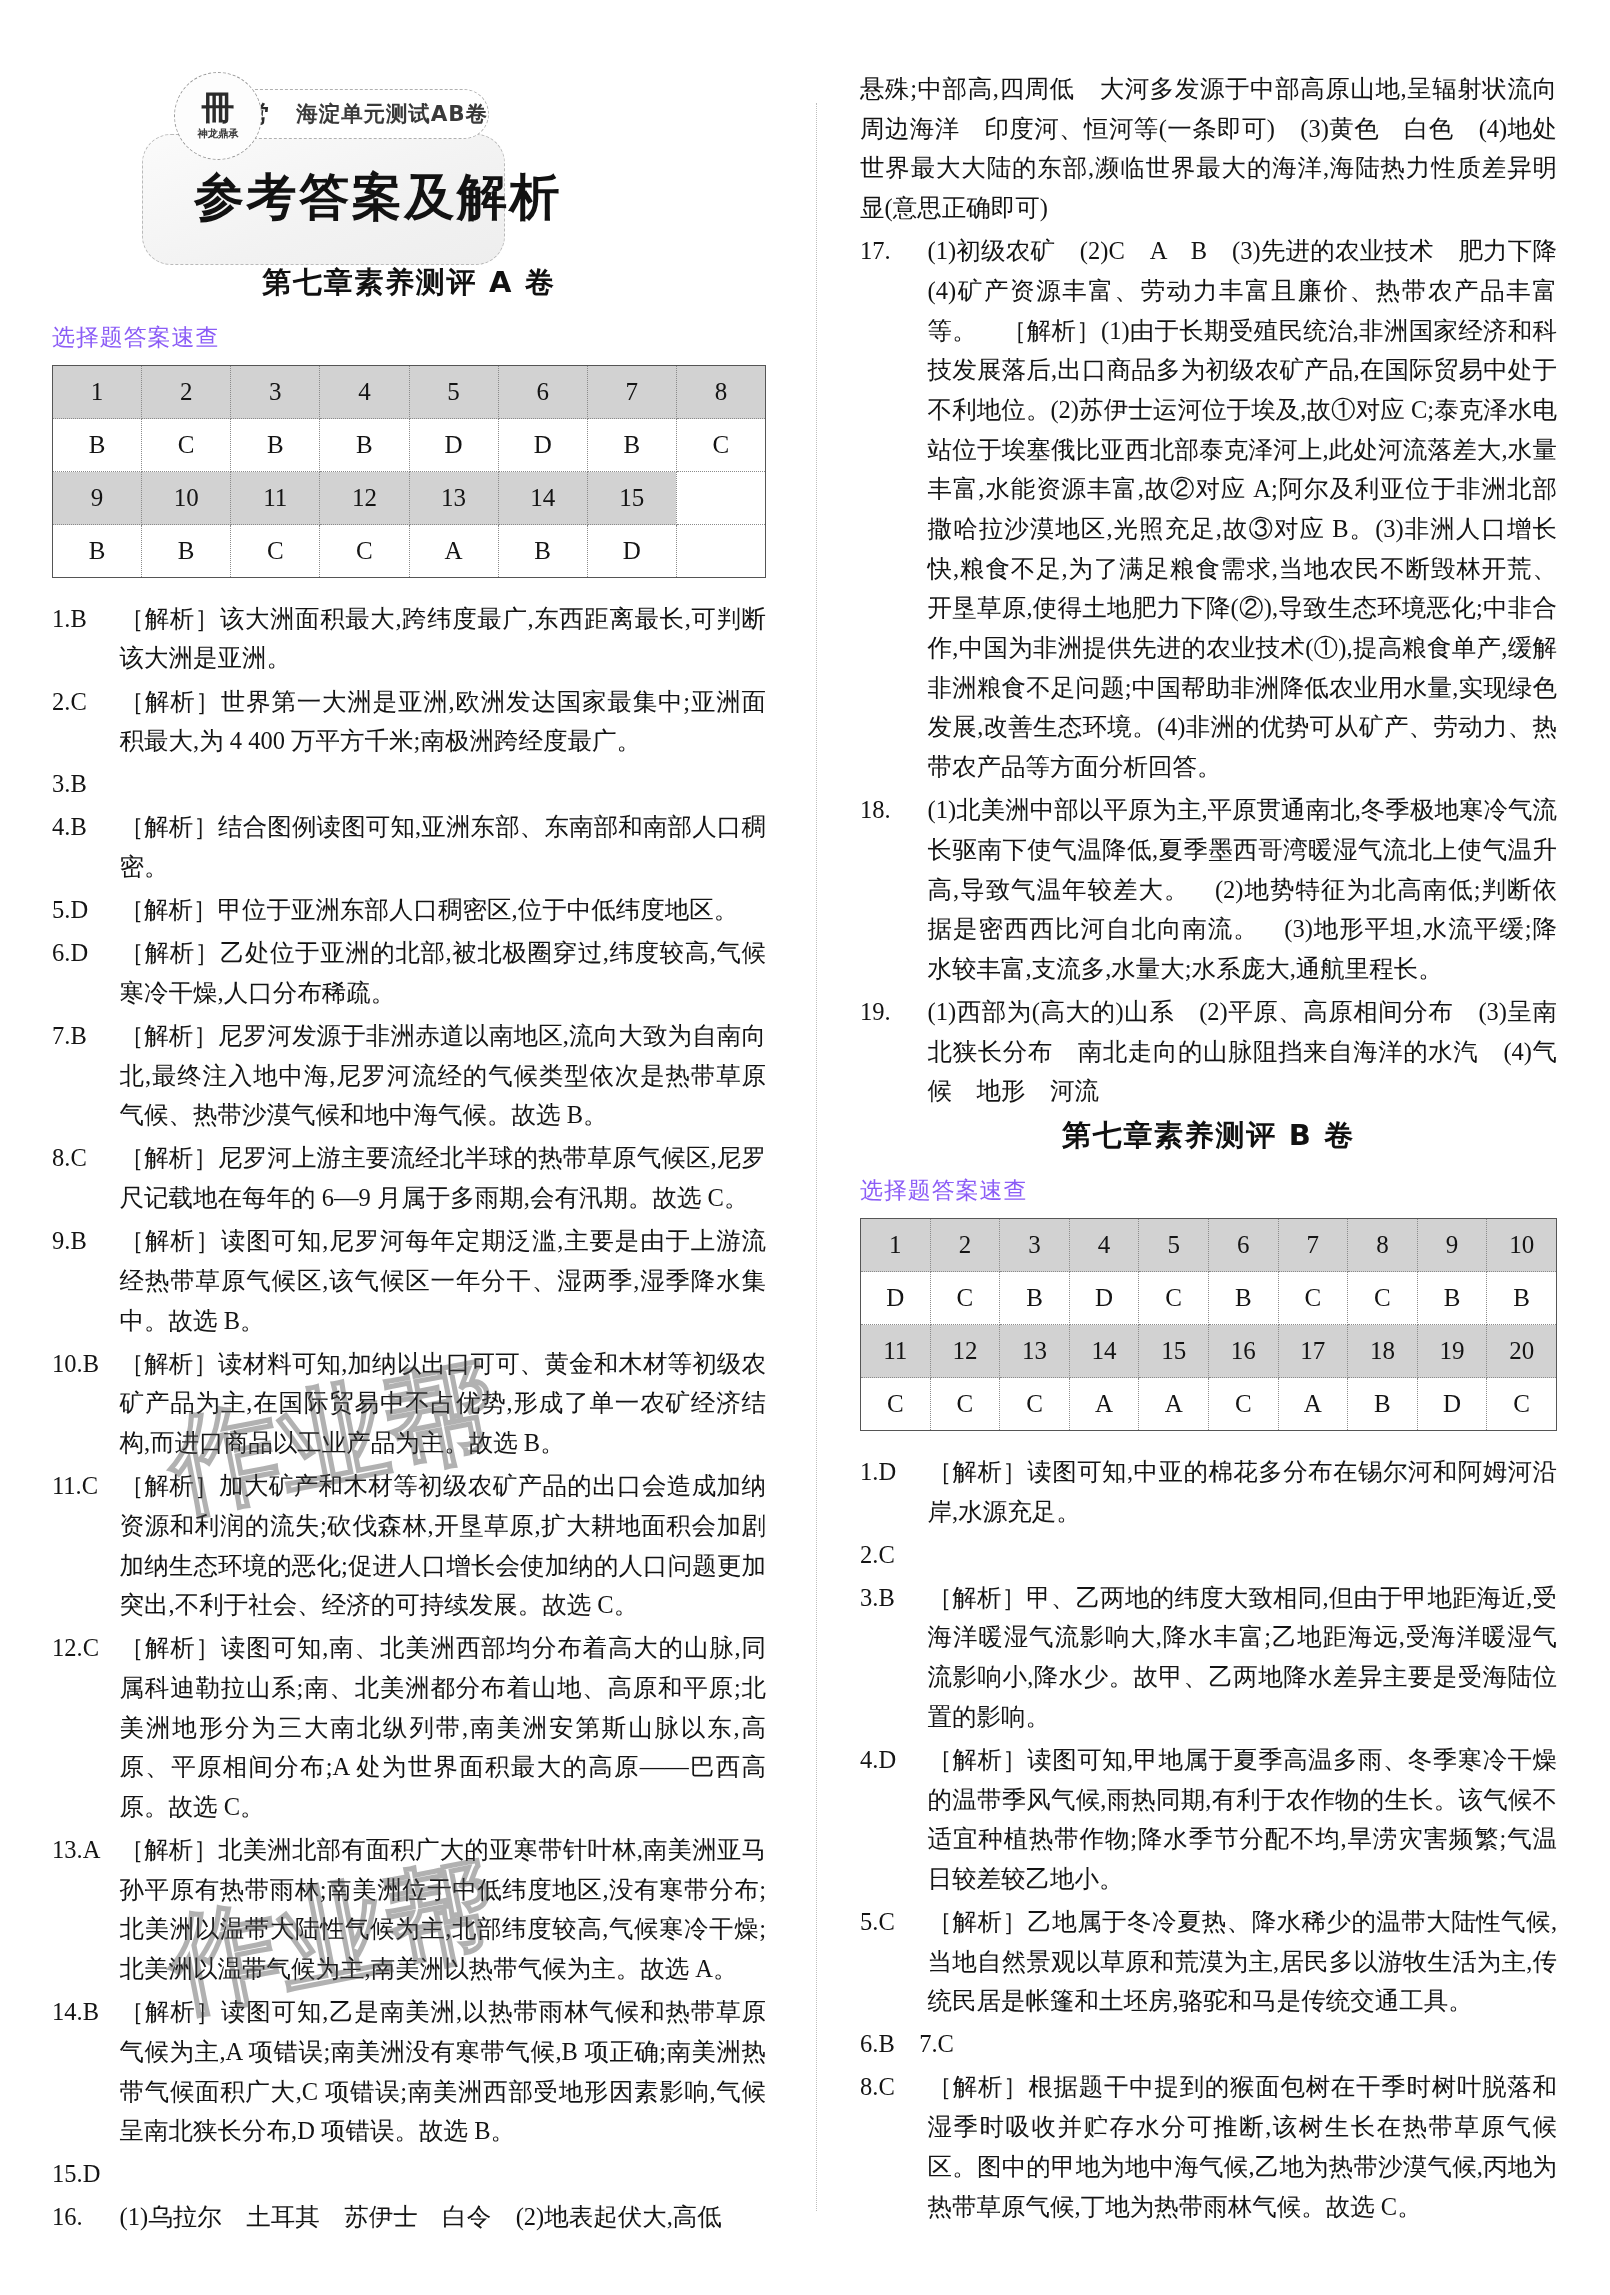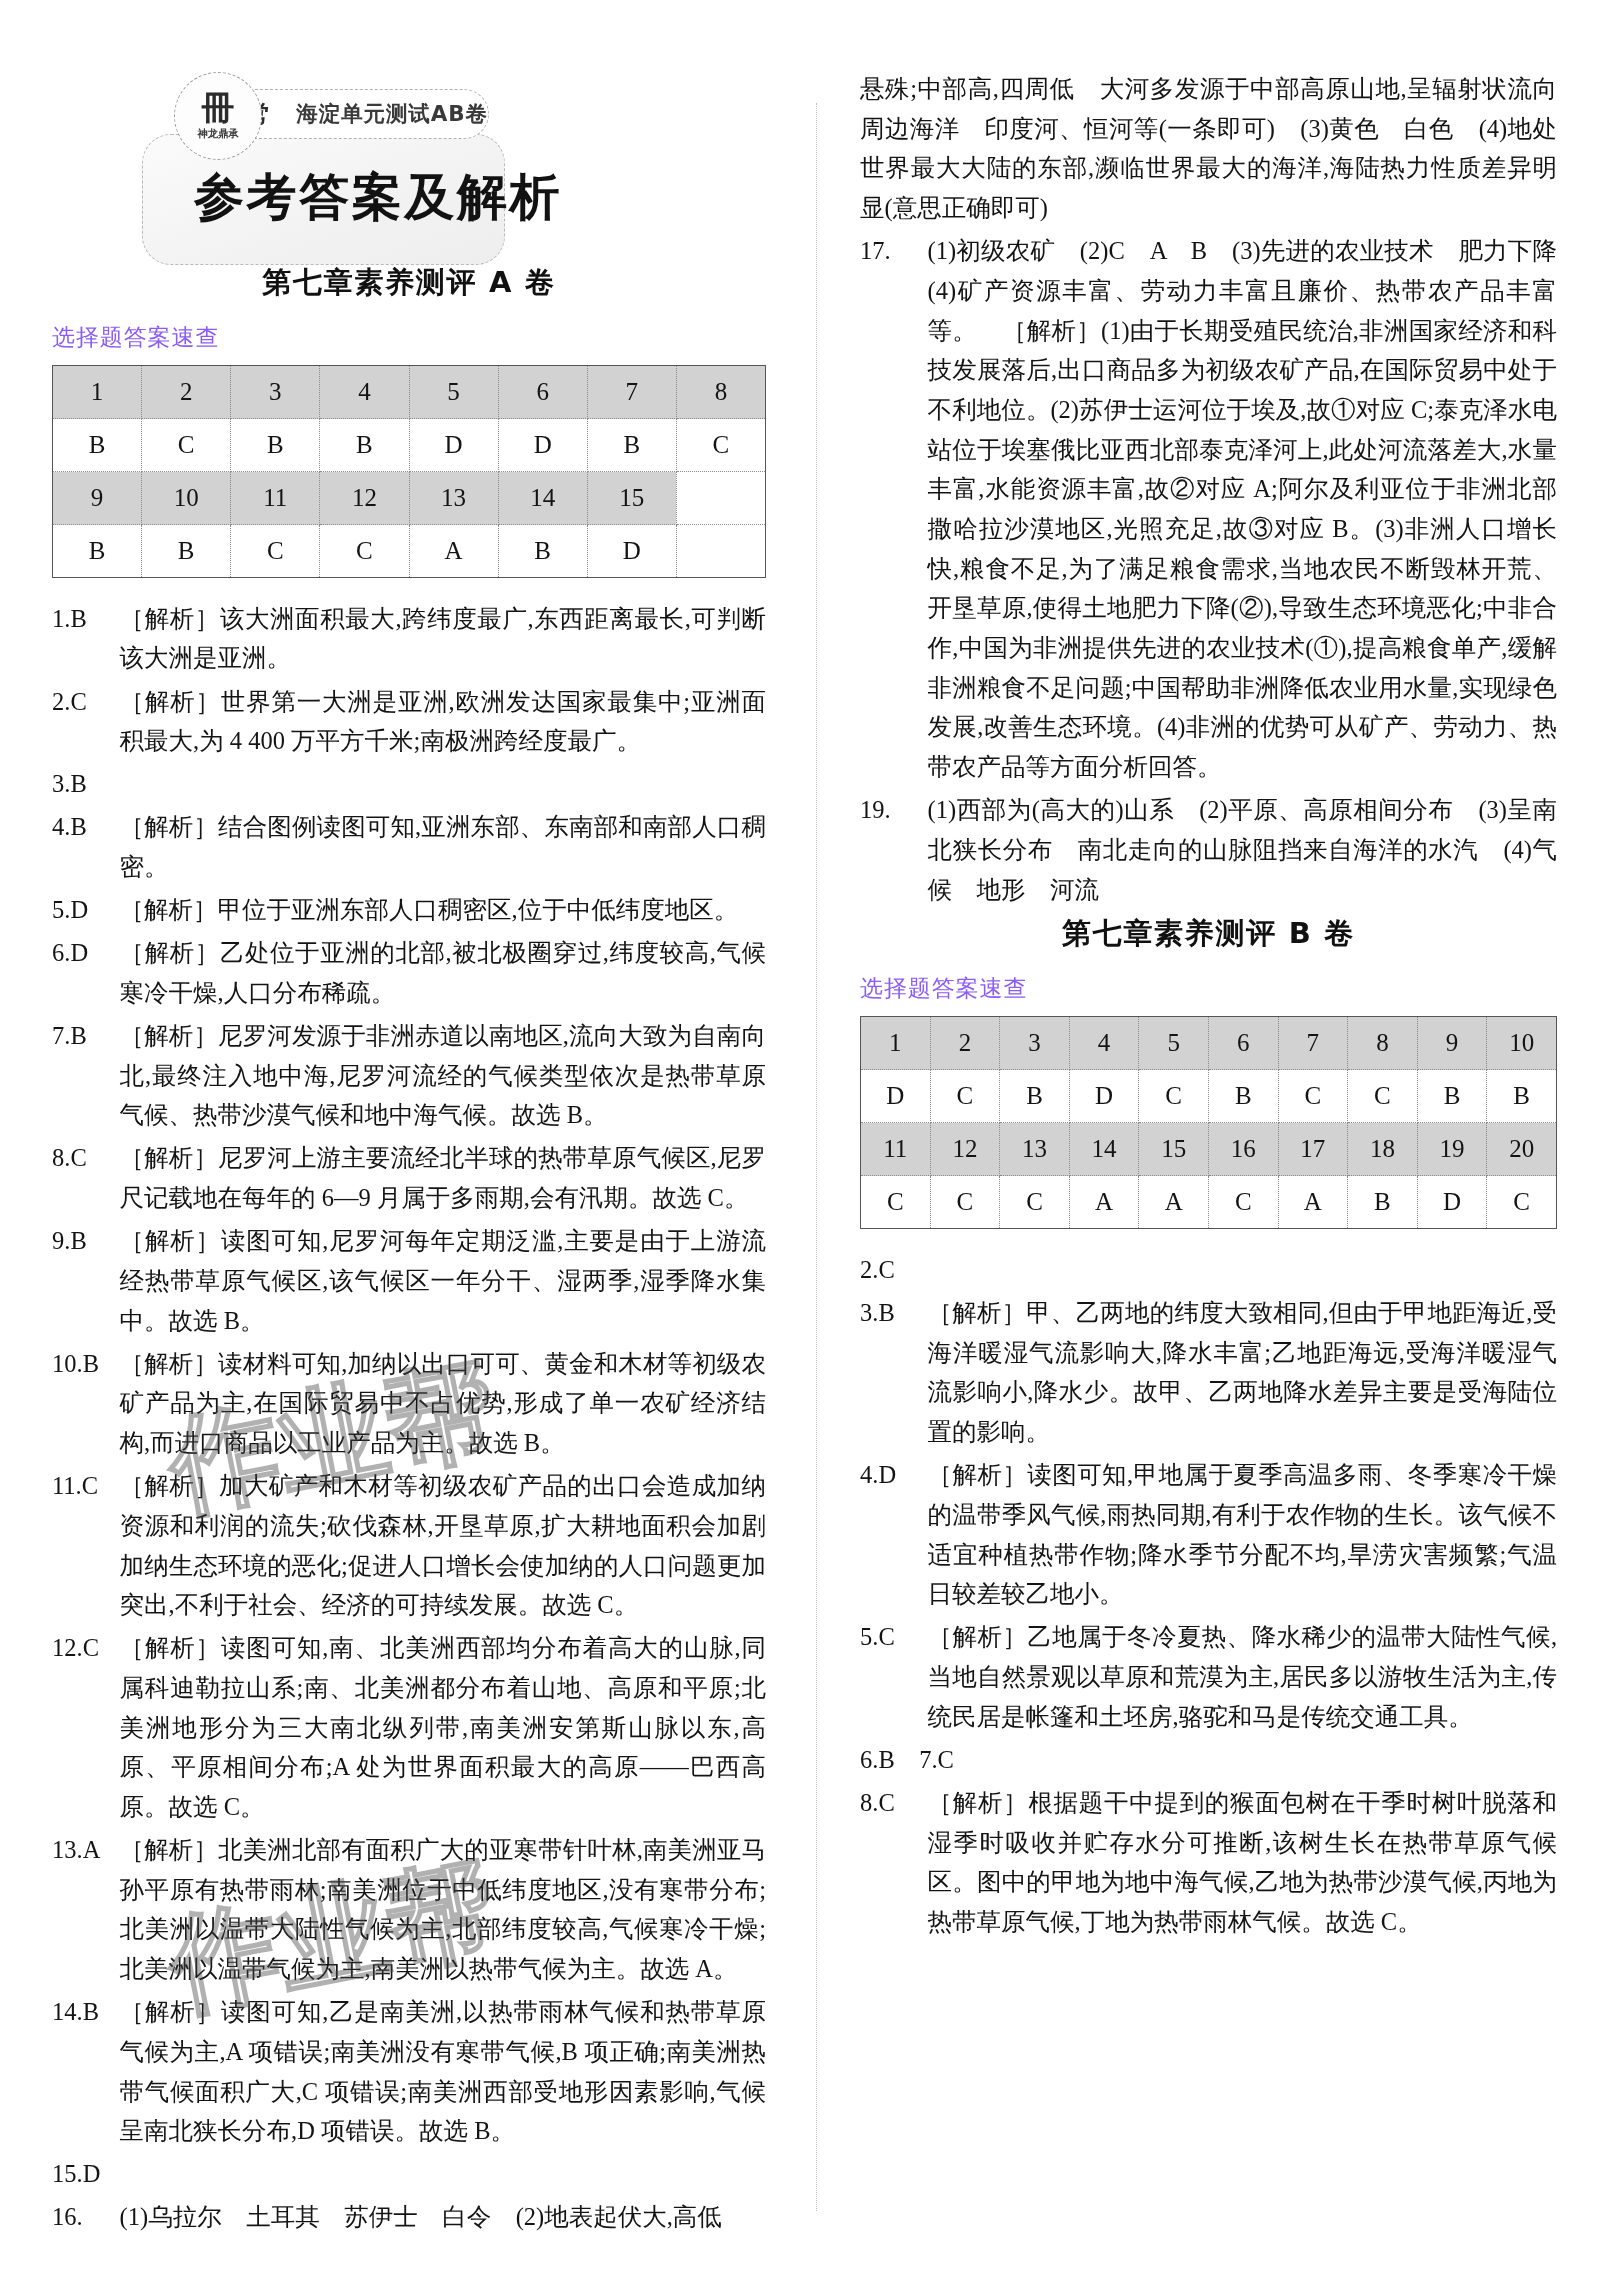--- a/index.html
+++ b/index.html
@@ -265,20 +265,24 @@
   </div>
 
   <div class="col col-right">
 
     <div class="item">
         <span class="body">悬殊;中部高,四周低　大河多发源于中部高原山地,呈辐射状流向周边海洋　印度河、恒河等(一条即可)　(3)黄色　白色　(4)地处世界最大大陆的东部,濒临世界最大的海洋,海陆热力性质差异明显(意思正确即可)</span>
       </div>
     <div class="item">
         <span class="num">17.</span>
         <span class="body">(1)初级农矿　(2)C　A　B　(3)先进的农业技术　肥力下降　(4)矿产资源丰富、劳动力丰富且廉价、热带农产品丰富等。　［解析］(1)由于长期受殖民统治,非洲国家经济和科技发展落后,出口商品多为初级农矿产品,在国际贸易中处于不利地位。(2)苏伊士运河位于埃及,故①对应 C;泰克泽水电站位于埃塞俄比亚西北部泰克泽河上,此处河流落差大,水量丰富,水能资源丰富,故②对应 A;阿尔及利亚位于非洲北部撒哈拉沙漠地区,光照充足,故③对应 B。(3)非洲人口增长快,粮食不足,为了满足粮食需求,当地农民不断毁林开荒、开垦草原,使得土地肥力下降(②),导致生态环境恶化;中非合作,中国为非洲提供先进的农业技术(①),提高粮食单产,缓解非洲粮食不足问题;中国帮助非洲降低农业用水量,实现绿色发展,改善生态环境。(4)非洲的优势可从矿产、劳动力、热带农产品等方面分析回答。</span>
+      </div>
+    <div class="item">
+        <span class="num">18.</span>
+        <span class="body">(1)北美洲中部以平原为主,平原贯通南北,冬季极地寒冷气流长驱南下使气温降低,夏季墨西哥湾暖湿气流北上使气温升高,导致气温年较差大。　(2)地势特征为北高南低;判断依据是密西西比河自北向南流。　(3)地形平坦,水流平缓;降水较丰富,支流多,水量大;水系庞大,通航里程长。</span>
       </div>
     <div class="item">
         <span class="num">19.</span>
         <span class="body">(1)西部为(高大的)山系　(2)平原、高原相间分布　(3)呈南北狭长分布　南北走向的山脉阻挡来自海洋的水汽　(4)气候　地形　河流</span>
       </div>
 
     <div class="sec-head">第七章素养测评 B 卷</div>
     <div class="sub-head">选择题答案速查</div>
 
     <table class="ans">
@@ -328,20 +332,24 @@
         <td>C</td>
         <td>A</td>
         <td>B</td>
         <td>D</td>
         <td>C</td>
       </tr>
     </tbody>
       </table>
 
     <div class="item">
+        <span class="num">1.D</span>
+        <span class="body">［解析］读图可知,中亚的棉花多分布在锡尔河和阿姆河沿岸,水源充足。</span>
+      </div>
+    <div class="item">
         <span class="num">2.C</span>
         <span class="body"></span>
       </div>
     <div class="item">
         <span class="num">3.B</span>
         <span class="body">［解析］甲、乙两地的纬度大致相同,但由于甲地距海近,受海洋暖湿气流影响大,降水丰富;乙地距海远,受海洋暖湿气流影响小,降水少。故甲、乙两地降水差异主要是受海陆位置的影响。</span>
       </div>
     <div class="item">
         <span class="num">4.D</span>
         <span class="body">［解析］读图可知,甲地属于夏季高温多雨、冬季寒冷干燥的温带季风气候,雨热同期,有利于农作物的生长。该气候不适宜种植热带作物;降水季节分配不均,旱涝灾害频繁;气温日较差较乙地小。</span>

